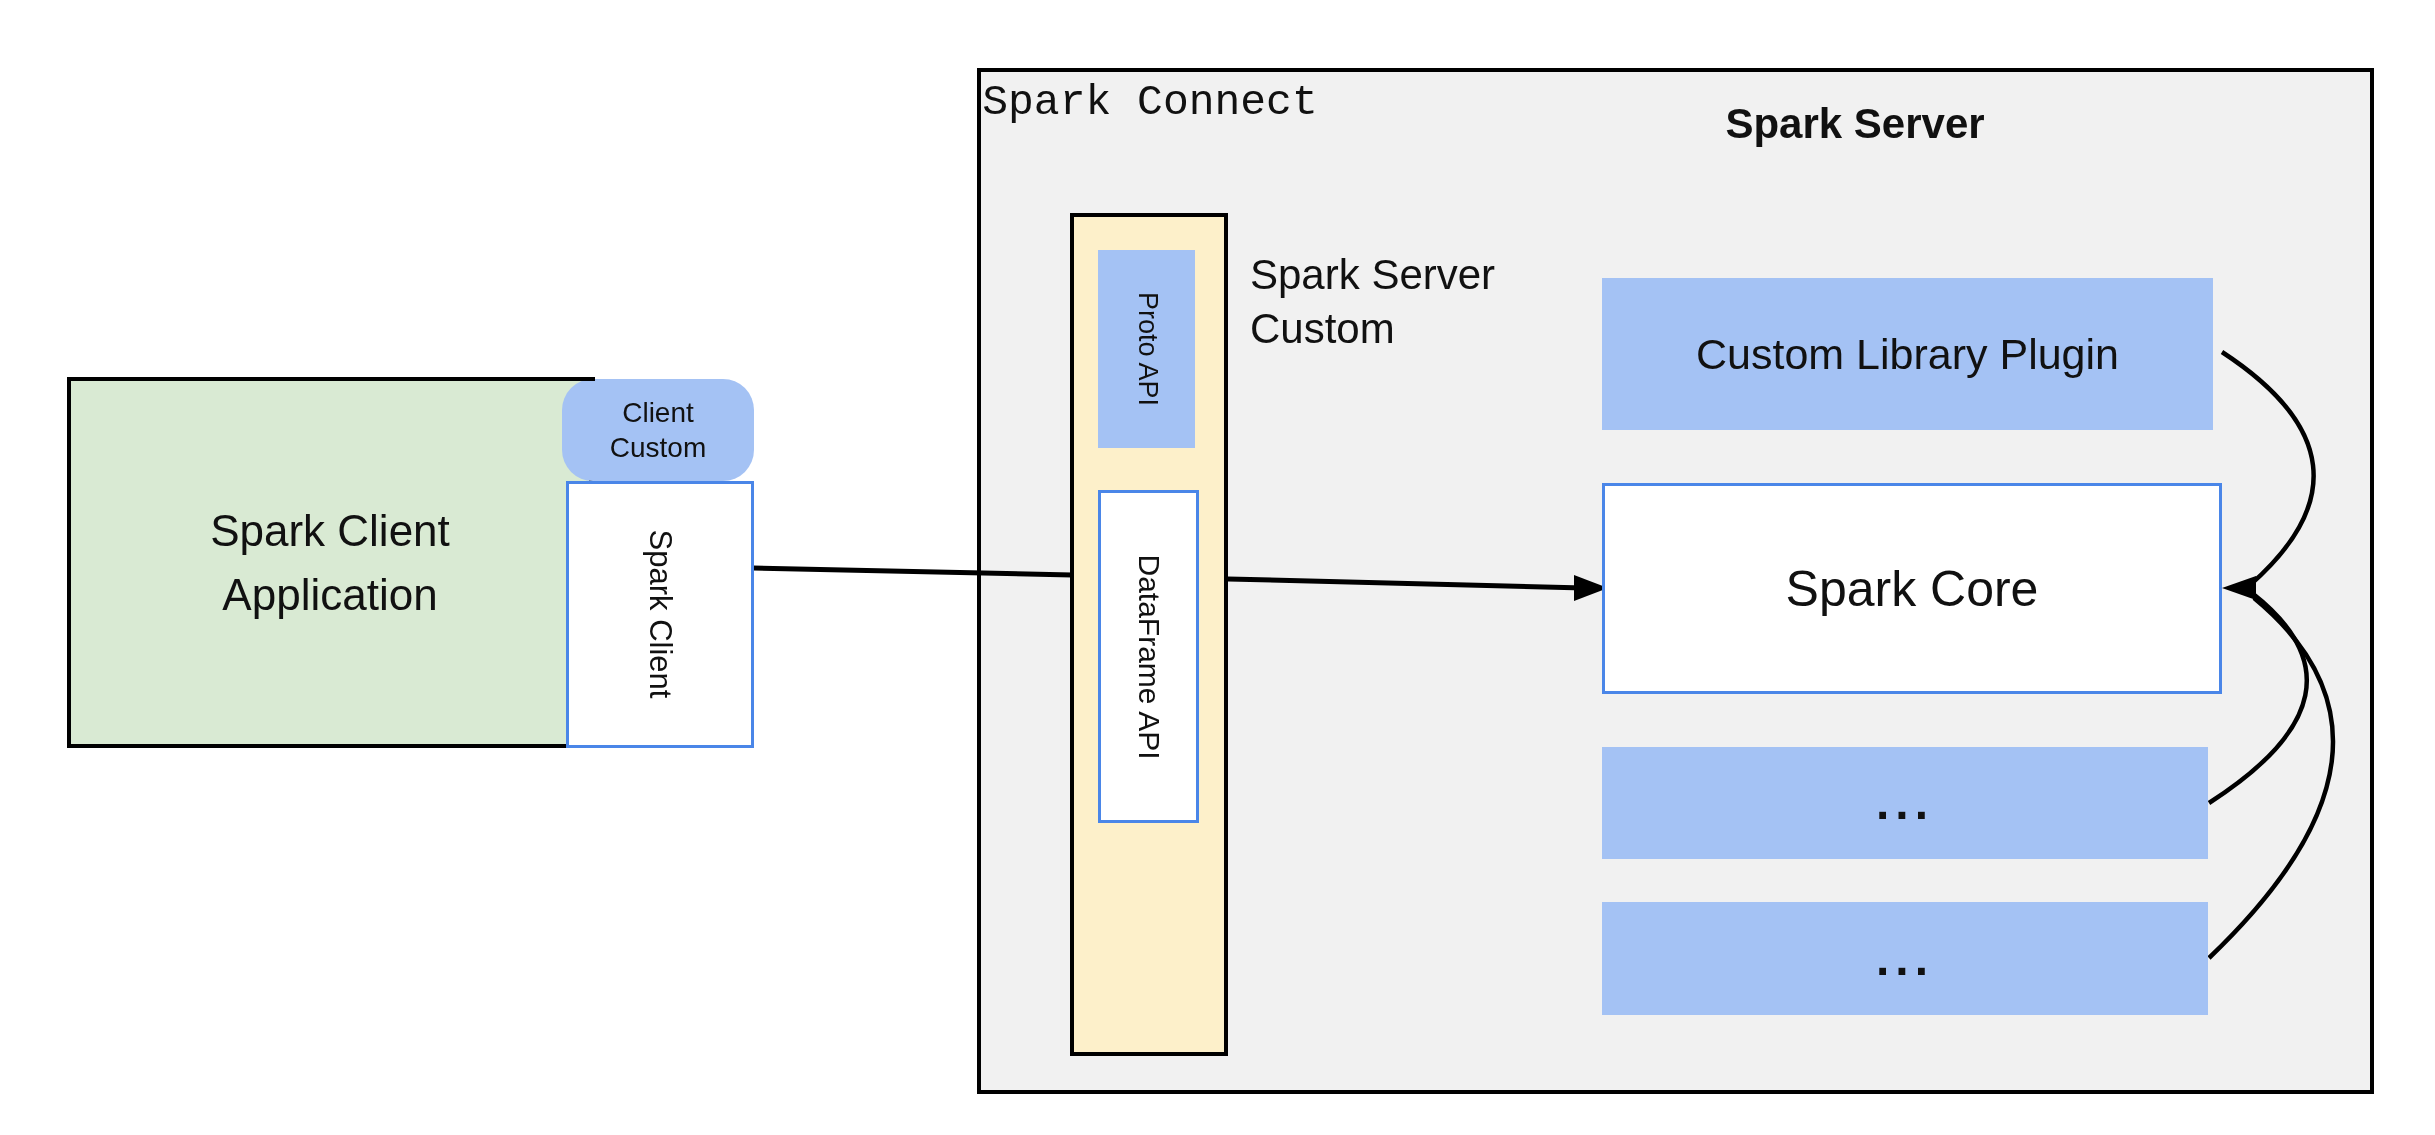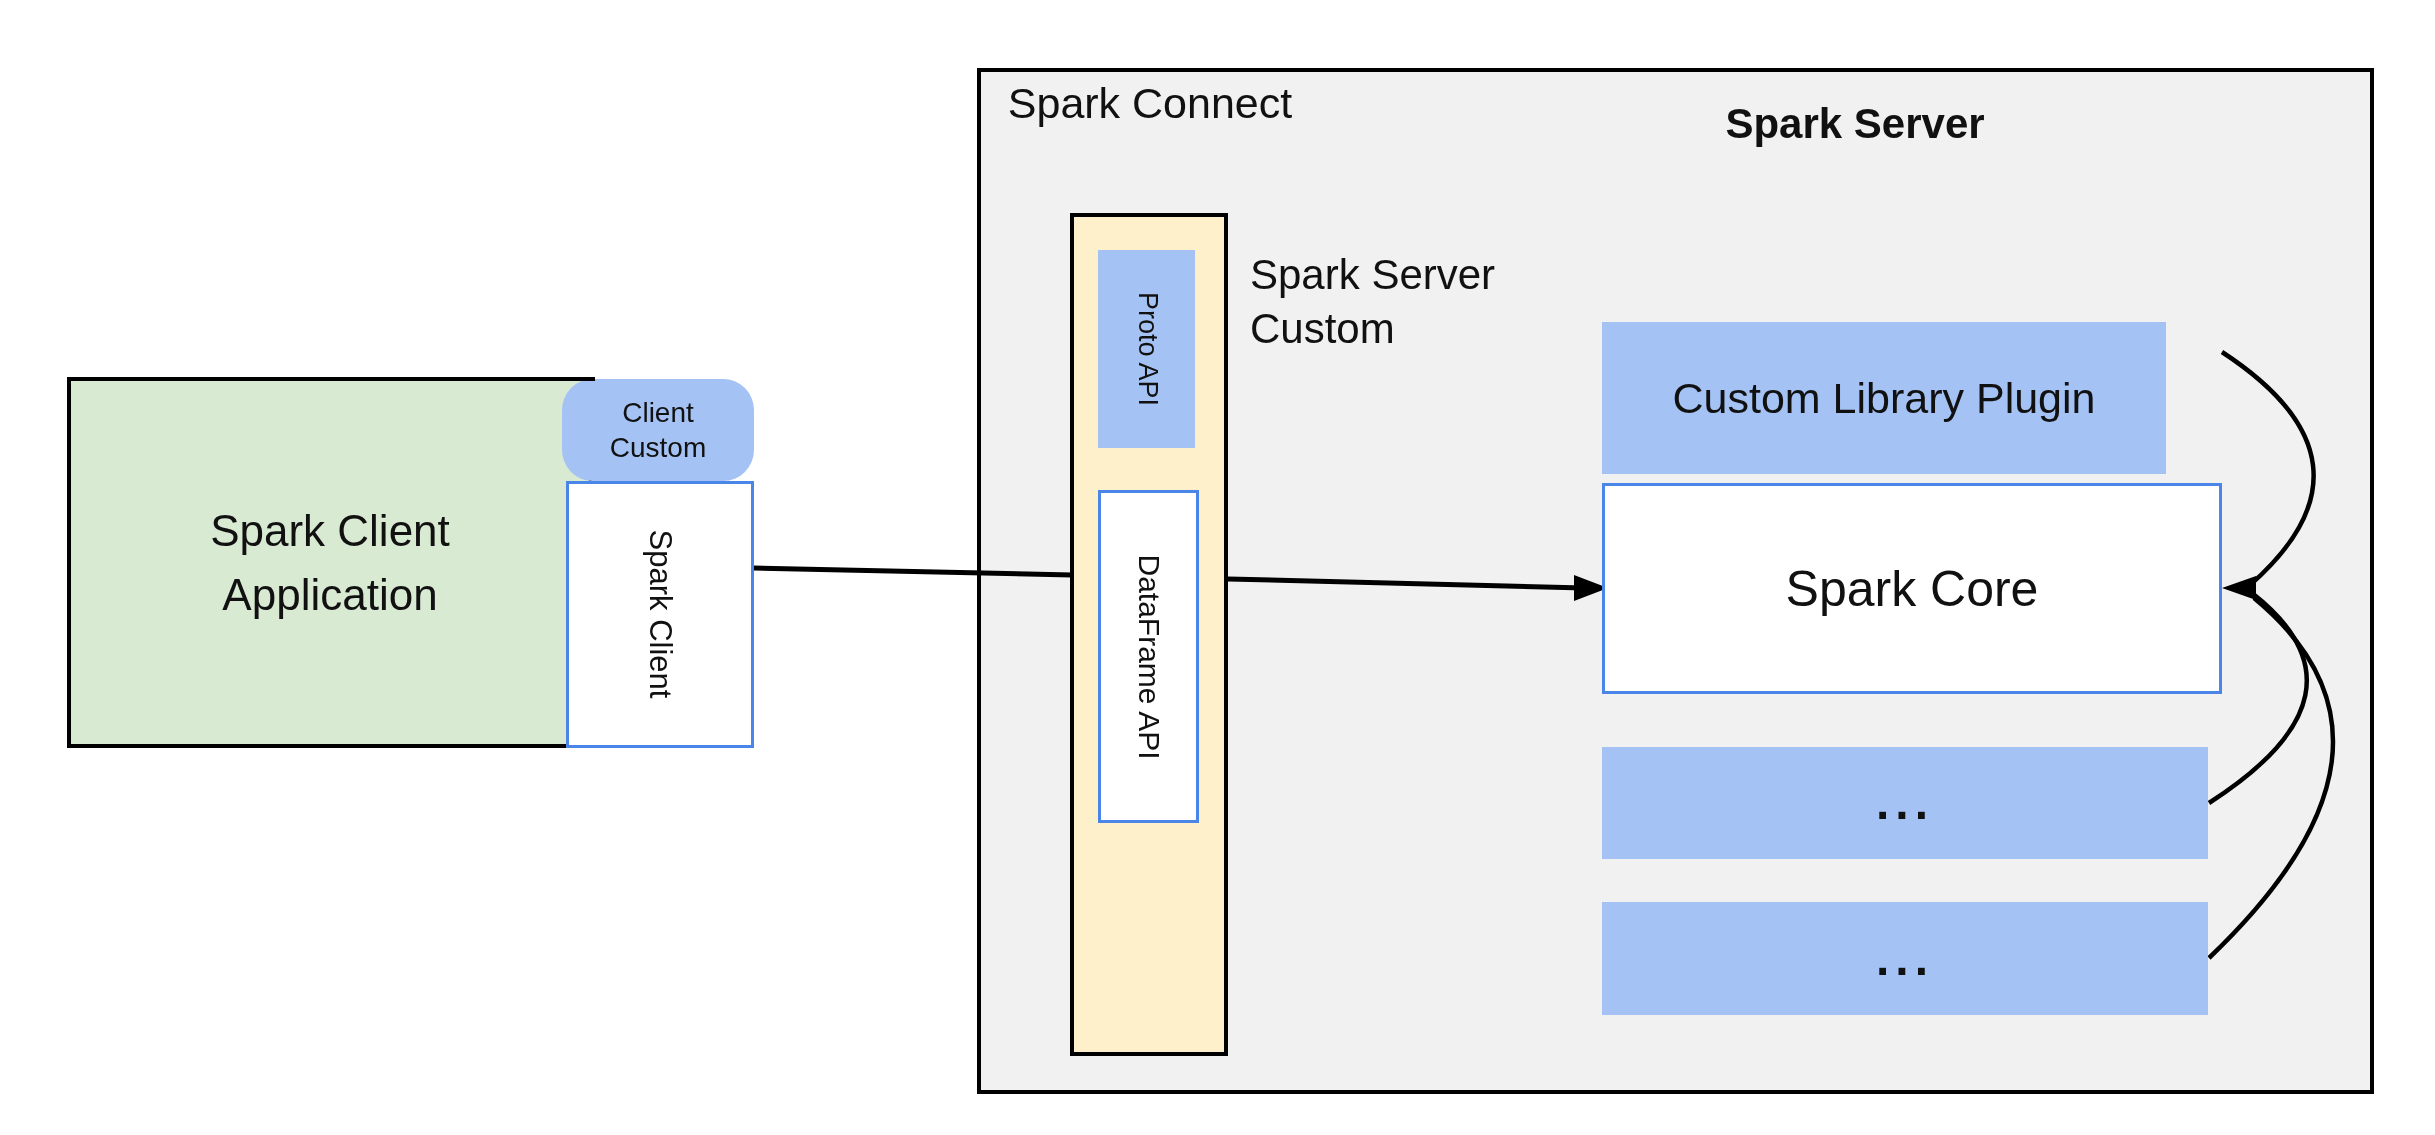--- a/index.html
+++ b/index.html
@@ -37,40 +37,40 @@
   }
   .proto-box{
     left:1098px;top:250px;width:97px;height:198px;
     background:var(--blue-fill,#a4c2f4);z-index:2;
   }
   .dataframe-box{
     left:1098px;top:490px;width:101px;height:333px;
     background:#fff;border:3px solid var(--blue-border,#4a86e8);z-index:2;
   }
   .plugin-box{
-    left:1602px;top:278px;width:564px;height:152px;
-    background:var(--blue-fill,#a4c2f4);z-index:2;font-size:43px;margin-top:44px;
+    left:1602px;top:278px;width:611px;height:152px;
+    background:var(--blue-fill,#a4c2f4);z-index:2;font-size:43px;
   }
   .core-box{
     left:1602px;top:483px;width:620px;height:211px;
     background:#fff;border:3px solid var(--blue-border,#4a86e8);z-index:2;font-size:50px;justify-content:center;
   }
   .dots-box-1{
     left:1602px;top:747px;width:606px;height:112px;
     background:var(--blue-fill,#a4c2f4);z-index:2;
   }
   .dots-box-2{
     left:1602px;top:902px;width:606px;height:113px;
     background:var(--blue-fill,#a4c2f4);z-index:2;
   }
   .dots{font-size:48px;font-weight:700;letter-spacing:6px;line-height:1;}
   .label{position:absolute;z-index:4;}
   .connect-api-title{
     left:950px;top:76px;width:400px;text-align:center;
-    font-size:43px;line-height:54px;
+    font-size:43px;line-height:54px;font-family:Liberation Mono, monospace;
   }
   .server-title{
     left:1605px;top:100px;width:500px;text-align:center;
     font-size:42px;font-weight:700;line-height:48px;
   }
   .server-library-label{
     left:1250px;top:248px;width:330px;text-align:left;
     font-size:42px;line-height:54px;
   }
   .vtext{

